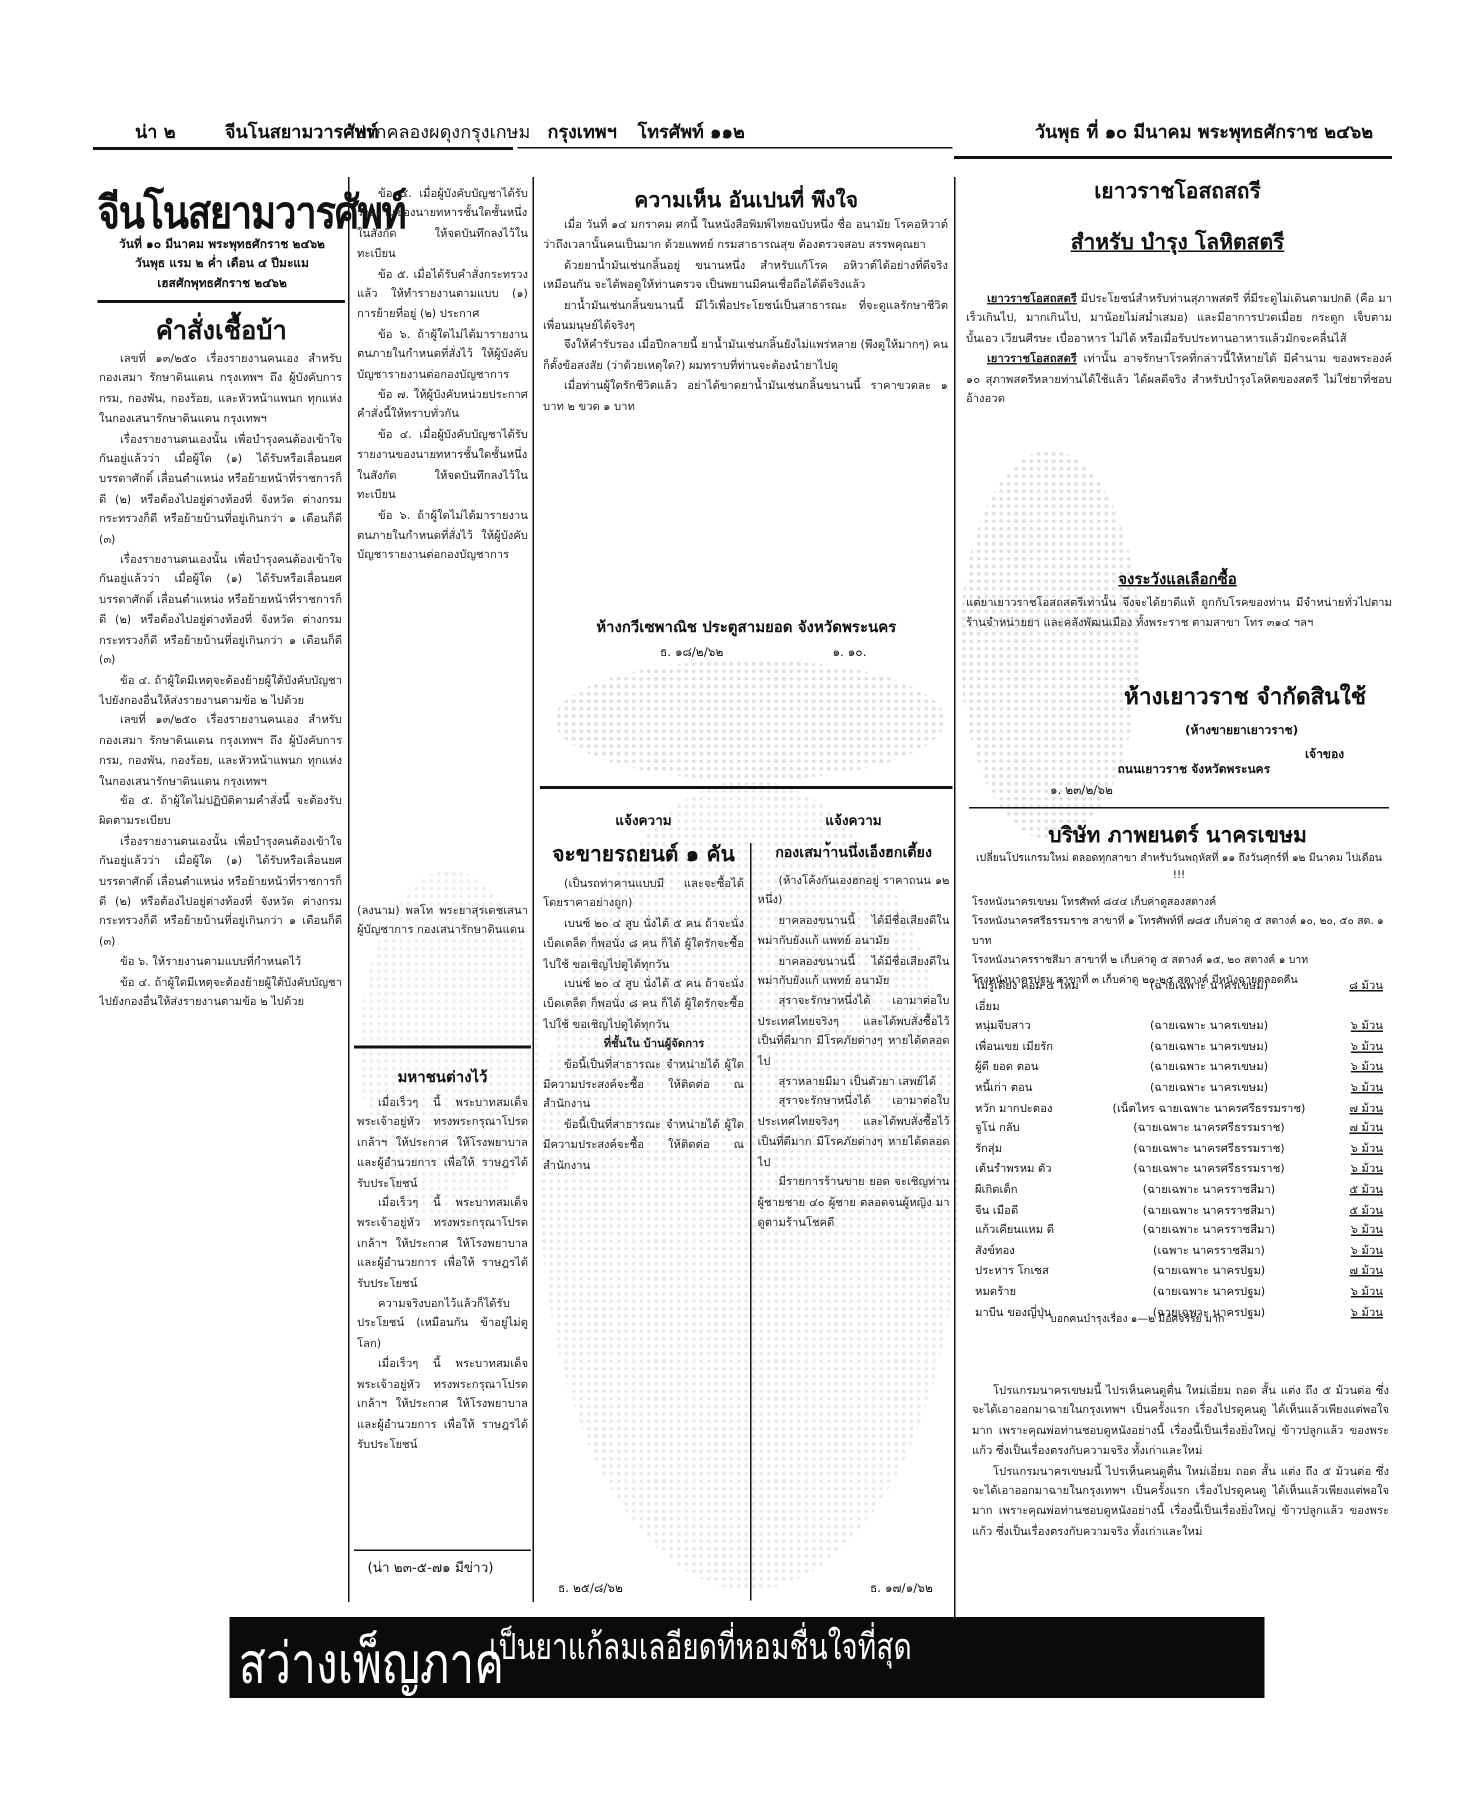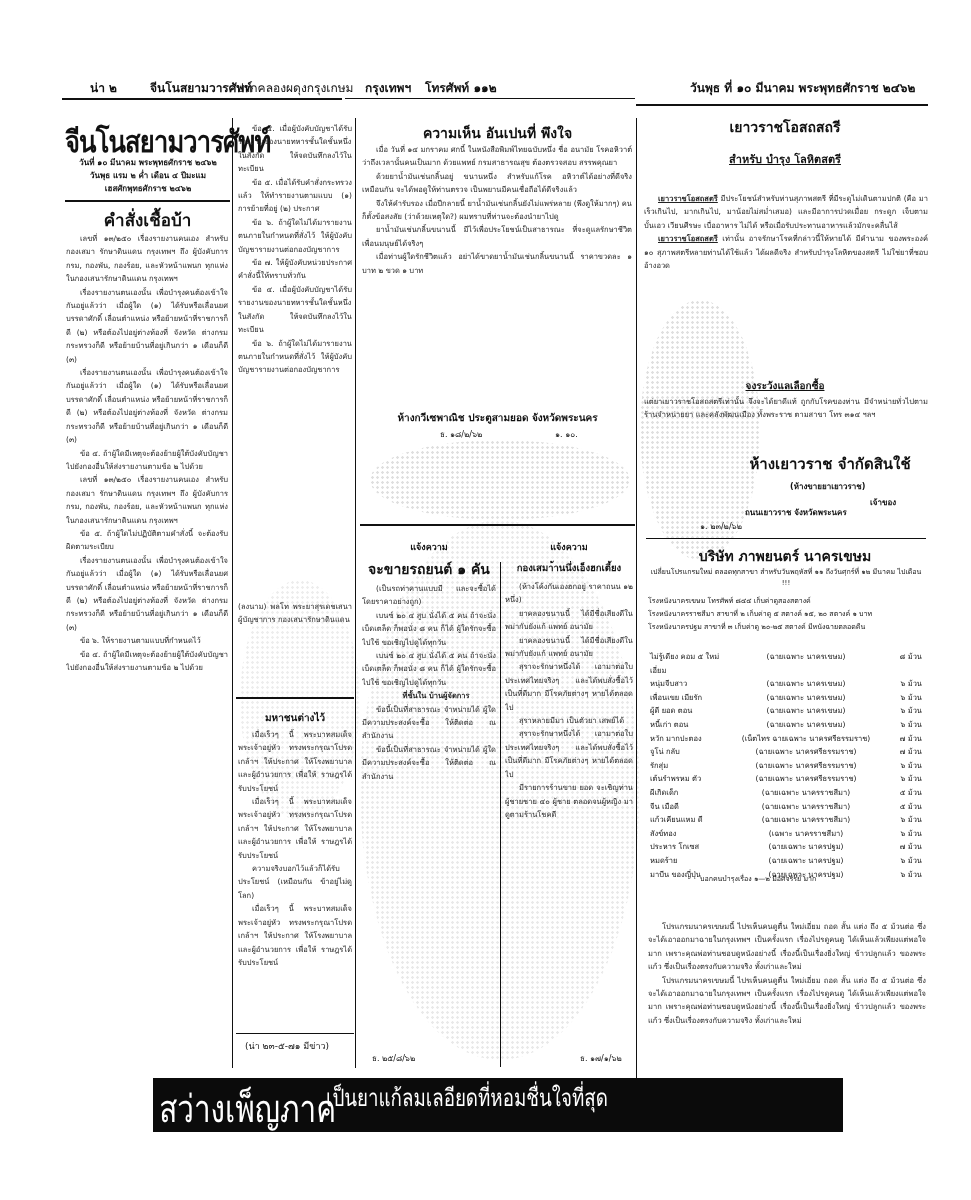--- a/index.html
+++ b/index.html
@@ -10,21 +10,21 @@
   .vrule{background:#111;width:1px;}
   .mast{left:65px;top:118px;font-size:30px;font-weight:bold;letter-spacing:-1px;font-family:"DejaVu Serif",serif;transform:scaleX(0.85);transform-origin:left;}
   .small{font-size:8px;line-height:13px;}
   .body{font-size:7.5px;line-height:13.4px;text-align:justify;color:#222;}
   .body p{margin:0;text-indent:14px;}
   .h2{font-weight:bold;text-align:center;}
   .ul{text-decoration:underline;}
   .row{display:flex;justify-content:space-between;font-size:7.5px;line-height:13.6px;}
   .row span:nth-child(1){width:80px;}
   .row span:nth-child(2){flex:1;text-align:center;}
-  .row span:nth-child(3){width:40px;text-align:right;}
+  .row span:nth-child(3){width:40px;text-align:right;text-decoration:underline;}
   .banner{left:153px;top:1078px;width:690px;height:54px;background:#0b0b0b;color:#fff;display:flex;align-items:flex-start;overflow:hidden;}
   .banner .big{font-size:38px;font-family:"DejaVu Serif",serif;padding-left:8px;white-space:nowrap;transform:scaleX(0.78);transform-origin:left;}
   .banner .rest{font-size:24px;font-family:"DejaVu Serif",serif;white-space:nowrap;margin-left:-62px;transform:scaleX(0.78);transform-origin:left;}
   .speck{position:absolute;border-radius:50%;opacity:.18;background:radial-gradient(circle,#555 0 1px,transparent 1.5px) 0 0/5px 5px;}
 </style>
 </head>
 <body>
 
 <div class="speck" style="left:640px;top:300px;width:120px;height:260px;"></div>
 <div class="speck" style="left:370px;top:440px;width:260px;height:80px;"></div>
@@ -84,22 +84,22 @@
   <p>ความจริงบอกไว้แล้วก็ได้รับประโยชน์ (เหมือนกัน ข้าอยู่ไม่ดูโลก)</p>
   <p>เมื่อเร็วๆ นี้ พระบาทสมเด็จพระเจ้าอยู่หัว ทรงพระกรุณาโปรดเกล้าฯ ให้ประกาศ ให้โรงพยาบาลและผู้อำนวยการ เพื่อให้ ราษฎรได้รับประโยชน์</p>
 </div>
 <div class="abs rule" style="left:236px;top:1033px;width:118px;height:1px;"></div>
 <div class="abs small" style="left:245px;top:1040px;font-size:9px;">(น่า ๒๓-๕-๗๑ มีข่าว)</div>
 
 <div class="abs h2" style="left:360px;top:122px;width:275px;font-size:14px;">ความเห็น อันเปนที่ พึงใจ</div>
 <div class="abs body" style="left:362px;top:143px;width:270px;height:250px;overflow:hidden;">
   <p>เมื่อ วันที่ ๑๔ มกราคม ศกนี้ ในหนังสือพิมพ์ไทยฉบับหนึ่ง ชื่อ อนามัย โรคอหิวาต์ ว่าถึงเวลานั้นคนเป็นมาก ด้วยแพทย์ กรมสาธารณสุข ต้องตรวจสอบ สรรพคุณยา</p>
   <p>ด้วยยาน้ำมันเช่นกลิ้นอยู่ ขนานหนึ่ง สำหรับแก้โรค อหิวาต์ได้อย่างที่ดีจริง เหมือนกัน จะได้พอดูให้ท่านตรวจ เป็นพยานมีคนเชื่อถือได้ดีจริงแล้ว</p>
+  <p>ยาน้ำมันเช่นกลิ้นขนานนี้ มีไว้เพื่อประโยชน์เป็นสาธารณะ ที่จะดูแลรักษาชีวิตเพื่อนมนุษย์ได้จริงๆ</p>
   <p>จึงให้คำรับรอง เมื่อปีกลายนี้ ยาน้ำมันเช่นกลิ้นยังไม่แพร่หลาย (พึงดูให้มากๆ) คนก็ตั้งข้อสงสัย (ว่าด้วยเหตุใด?) ผมทราบที่ท่านจะต้องนำยาไปดู</p>
-  <p>ยาน้ำมันเช่นกลิ้นขนานนี้ มีไว้เพื่อประโยชน์เป็นสาธารณะ ที่จะดูแลรักษาชีวิตเพื่อนมนุษย์ได้จริงๆ</p>
   <p>เมื่อท่านผู้ใดรักชีวิตแล้ว อย่าได้ขาดยาน้ำมันเช่นกลิ้นขนานนี้ ราคาขวดละ ๑ บาท ๒ ขวด ๑ บาท</p>
 </div>
 <div class="abs h2" style="left:360px;top:410px;width:275px;font-size:10px;">ห้างกวีเซพาณิช ประตูสามยอด จังหวัดพระนคร</div>
 <div class="abs small" style="left:440px;top:428px;">ธ. ๑๘/๒/๖๒</div>
 <div class="abs small" style="left:555px;top:428px;">๑. ๑๐.</div>
 <div class="abs rule" style="left:360px;top:524px;width:275px;"></div>
 
 <div class="abs h2" style="left:360px;top:540px;width:138px;font-size:9px;">แจ้งความ</div>
 <div class="abs h2" style="left:360px;top:558px;width:138px;font-size:14px;">จะขายรถยนต์ ๑ คัน</div>
 <div class="abs body" style="left:362px;top:582px;width:134px;height:470px;overflow:hidden;">
@@ -119,38 +119,39 @@
   <p>ยาคลองขนานนี้ ได้มีชื่อเสียงดีในพม่ากับยังแก้ แพทย์ อนามัย</p>
   <p>ยาคลองขนานนี้ ได้มีชื่อเสียงดีในพม่ากับยังแก้ แพทย์ อนามัย</p>
   <p>สุราจะรักษาหนึ่งได้ เอามาต่อใบประเทศไทยจริงๆ และได้พบสั่งซื้อไว้ เป็นที่ดีมาก มีโรคภัยต่างๆ หายได้ตลอดไป</p>
   <p>สุราหลายมีมา เป็นตัวยา เสพย์ได้</p>
   <p>สุราจะรักษาหนึ่งได้ เอามาต่อใบประเทศไทยจริงๆ และได้พบสั่งซื้อไว้ เป็นที่ดีมาก มีโรคภัยต่างๆ หายได้ตลอดไป</p>
   <p>มีรายการร้านขาย ยอด จะเชิญท่านผู้ชายชาย ๔๐ ผู้ชาย ตลอดจนผู้หญิง มาดูตามร้านโชคดี</p>
 </div>
 <div class="abs small" style="left:580px;top:1052px;">ธ. ๑๗/๑/๖๒</div>
 
 <div class="abs h2" style="left:640px;top:116px;width:290px;font-size:14px;">เยาวราชโอสถสถรี</div>
-<div class="abs h2 ul" style="left:640px;top:150px;width:290px;font-size:11px;">สำหรับ บำรุง โลหิตสตรี</div>
+<div class="abs h2 ul" style="left:640px;top:150px;width:290px;font-size:14px;">สำหรับ บำรุง โลหิตสตรี</div>
 <div class="abs body" style="left:644px;top:192px;width:284px;height:140px;overflow:hidden;">
   <p><b class="ul">เยาวราชโอสถสตรี</b> <span>มีประโยชน์สำหรับท่านสุภาพสตรี ที่มีระดูไม่เดินตามปกติ (คือ มาเร็วเกินไป, มากเกินไป, มาน้อยไม่สม่ำเสมอ) และมีอาการปวดเมื่อย กระดูก เจ็บตามบั้นเอว เวียนศีรษะ เบื่ออาหาร ไม่ได้ หรือเมื่อรับประทานอาหารแล้วมักจะคลื่นไส้</span></p>
   <p><b class="ul">เยาวราชโอสถสตรี</b> <span>เท่านั้น อาจรักษาโรคที่กล่าวนี้ให้หายได้ มีคำนาม ของพระองค์ ๑๐ สุภาพสตรีหลายท่านได้ใช้แล้ว ได้ผลดีจริง สำหรับบำรุงโลหิตของสตรี ไม่ใช่ยาที่ชอบอ้างอวด</span></p>
 </div>
 <div class="abs h2 ul" style="left:640px;top:378px;width:290px;font-size:10px;">จงระวังแลเลือกซื้อ</div>
 <div class="abs body" style="left:644px;top:395px;width:284px;height:42px;overflow:hidden;">แต่ยาเยาวราชโอสถสตรีเท่านั้น จึงจะได้ยาดีแท้ ถูกกับโรคของท่าน มีจำหน่ายทั่วไปตามร้านจำหน่ายยา และคลังพัฒนเมือง ทั้งพระราช ตามสาขา โทร ๓๑๔ ฯลฯ</div>
 <div class="abs h2" style="left:730px;top:452px;width:200px;font-size:15px;">ห้างเยาวราช จำกัดสินใช้</div>
 <div class="abs small" style="left:790px;top:480px;font-weight:bold;">(ห้างขายยาเยาวราช)</div>
 <div class="abs small" style="left:745px;top:496px;font-weight:bold;margin-top:10px;">ถนนเยาวราช จังหวัดพระนคร</div>
 <div class="abs small" style="left:870px;top:496px;font-weight:bold;">เจ้าของ</div>
 <div class="abs small" style="left:700px;top:520px;">๑. ๒๓/๒/๖๒</div>
 <div class="abs rule" style="left:646px;top:538px;width:280px;height:1px;"></div>
 
 <div class="abs h2" style="left:640px;top:545px;width:290px;font-size:14px;">บริษัท ภาพยนตร์ นาครเขษม</div>
 <div class="abs small" style="left:648px;top:567px;width:276px;font-size:7px;line-height:11px;text-align:center;">เปลี่ยนโปรแกรมใหม่ ตลอดทุกสาขา สำหรับวันพฤหัสที่ ๑๑ ถึงวันศุกร์ที่ ๑๒ มีนาคม ไปเดือน !!!</div>
 <div class="abs" style="left:648px;top:595px;width:276px;font-size:7px;line-height:13px;">
   <div>โรงหนังนาครเขษม โทรศัพท์ ๘๔๔ เก็บค่าดูสองสตางค์</div>
+  <div>โรงหนังนาครศรีธรรมราช สาขาที่ ๑ โทรศัพท์ที่ ๗๘๕ เก็บค่าดู ๕ สตางค์ ๑๐, ๒๐, ๕๐ สต. ๑ บาท</div>
   <div>โรงหนังนาครราชสีมา สาขาที่ ๒ เก็บค่าดู ๕ สตางค์ ๑๕, ๒๐ สตางค์ ๑ บาท</div>
   <div>โรงหนังนาครปฐม สาขาที่ ๓ เก็บค่าดู ๒๐-๒๕ สตางค์ มีหนังฉายตลอดคืน</div>
 </div>
 <div class="abs" style="left:650px;top:650px;width:272px;">
   <div class="row">
       <span>ไม่รู้เดียง คอม ๕ ใหม่เอี่ยม</span>
       <span>(ฉายเฉพาะ นาครเขษม)</span>
       <span>๘ ม้วน</span>
     </div>
   <div class="row">

